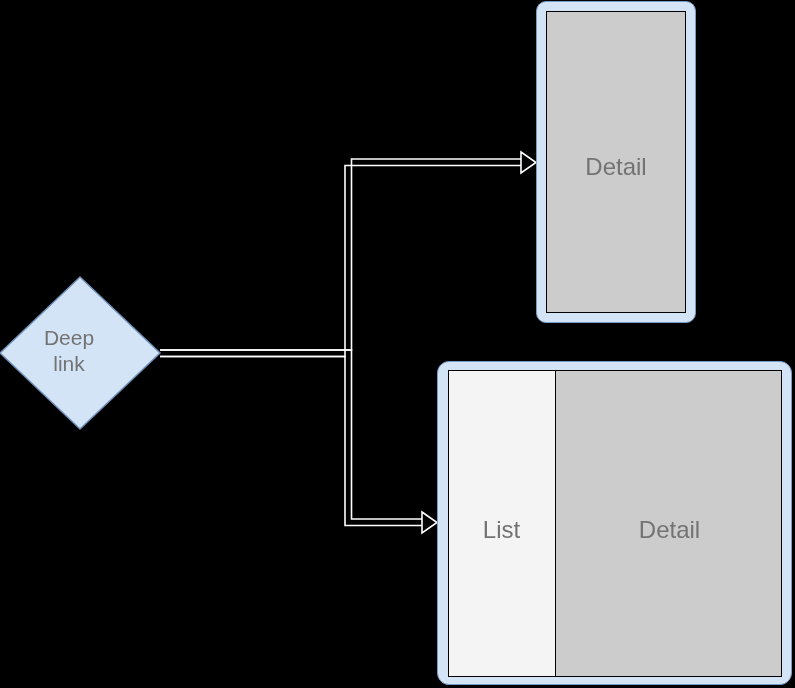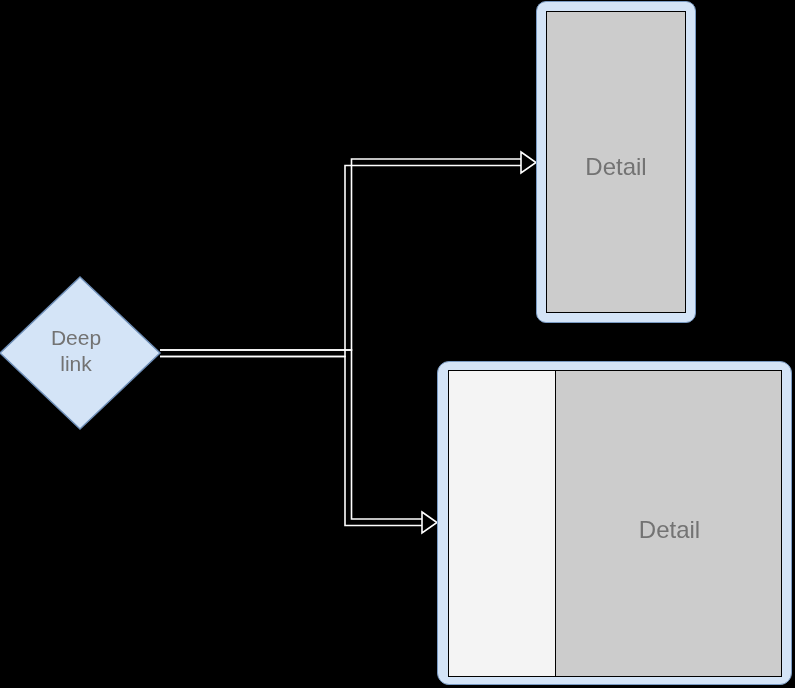--- a/index.html
+++ b/index.html
@@ -109,28 +109,29 @@
       <path d="M521,152 L536,162.5 L521,173 L521,165.5 L521,159 Z" stroke="#ffffff" stroke-width="1.6" fill="none"></path>
     </g>
 
     <g fill="none" stroke="#ffffff" stroke-width="1.6">
       <path d="M160,350 L351.5,350 L351.5,519 L422,519"></path>
       <path d="M160,356.5 L345,356.5 L345,525.5 L422,525.5"></path>
       <path d="M422,512 L437,522.5 L422,533 L422,525.5 L422,519 Z" stroke="#ffffff" stroke-width="1.6" fill="none"></path>
     </g>
   </svg>
 
-  <div class="node-label diamond-label" style="left:16px; top:325px; width:120px;"><span>Deep</span><br><span>link</span></div>
+  <div class="node-label diamond-label" style="left:9px; top:325px; width:120px;"><span>Deep</span><br><span>link</span></div>
 
   <div class="device-phone">
     <div class="screen"></div>
   </div>
   <div class="node-label" style="left:546px; top:153px; width:140px;">Detail</div>
 
   <div class="device-tablet">
     <div class="screen">
       <div class="pane-list"></div>
       <div class="pane-detail"></div>
     </div>
   </div>
+  <div class="node-label" style="left:448px; top:516px; width:107px;">List</div>
   <div class="node-label" style="left:556px; top:516px; width:227px;">Detail</div>
 
 </div>
 
 </body></html>

